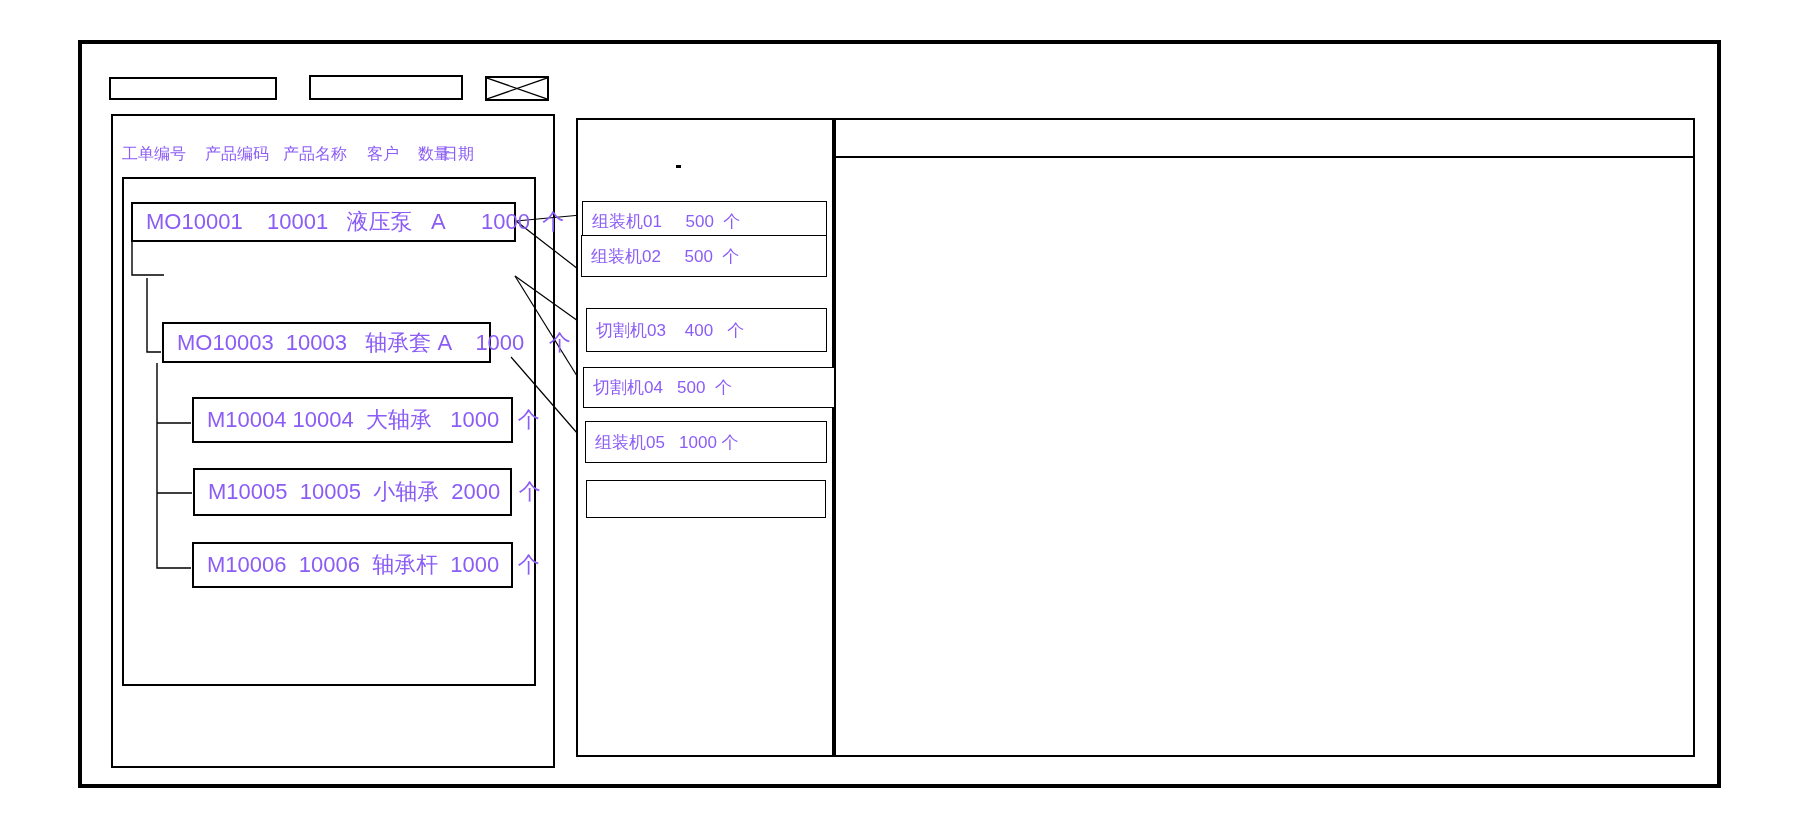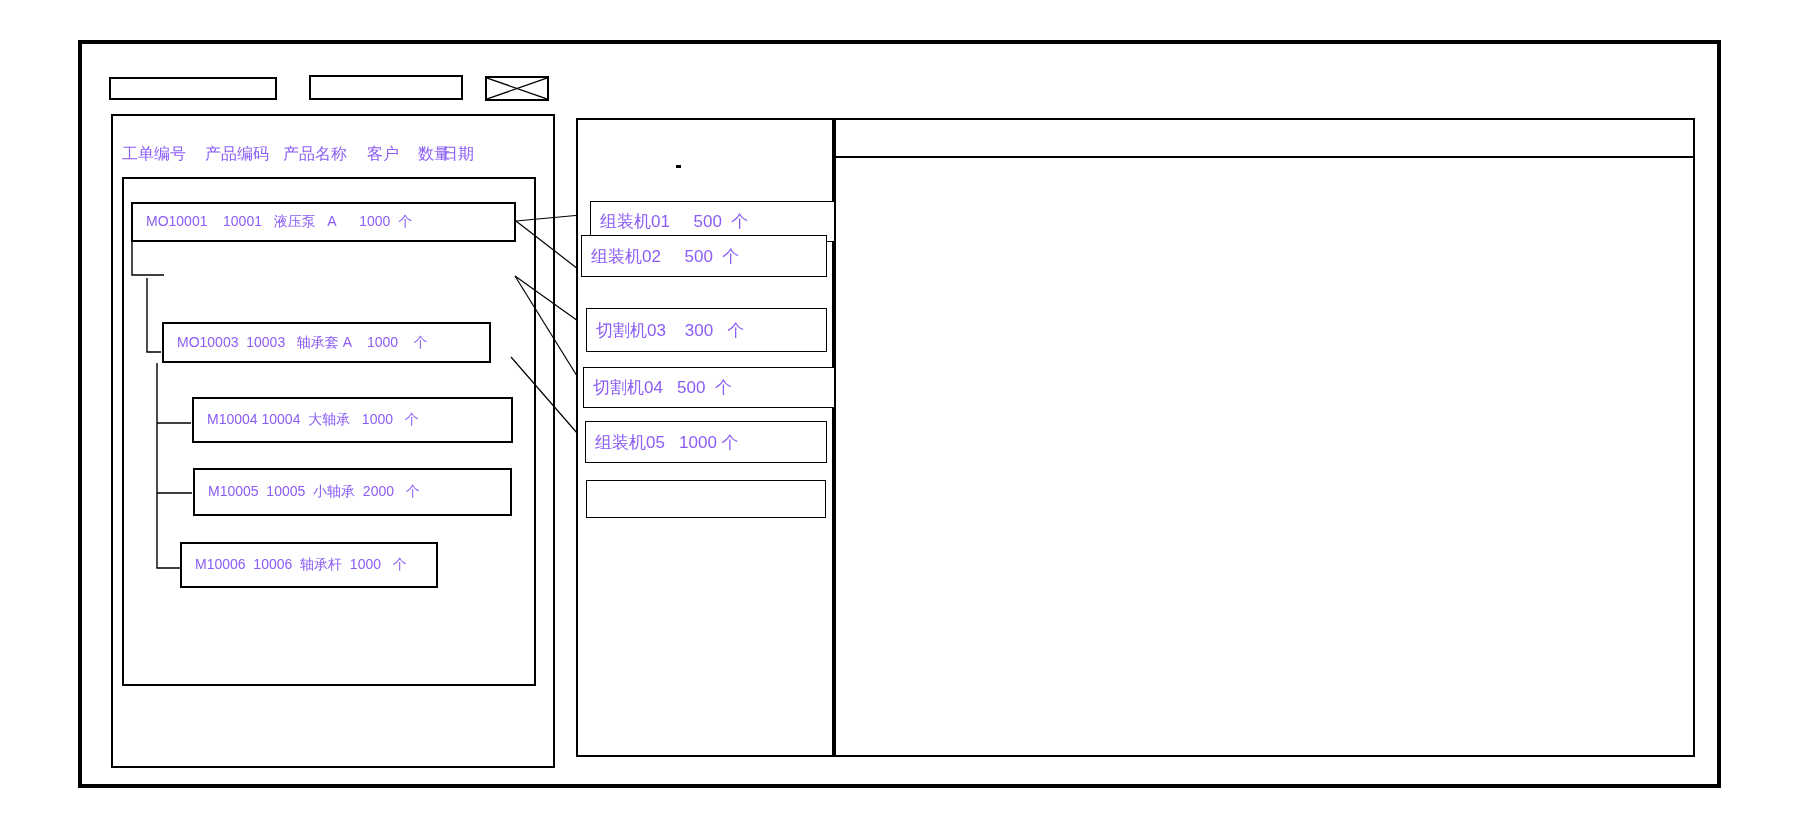--- a/index.html
+++ b/index.html
@@ -7,21 +7,21 @@
     position:relative;width:1819px;height:833px;background:#fff;overflow:hidden;
     font-family:"Liberation Sans","DejaVu Sans",sans-serif;color:#8b5cf6;
   }
   .abs{position:absolute;box-sizing:border-box;}
   .win{border:4px solid #000;background:#fff;}
   .ph{border:2px solid #000;background:#fff;}
   .panel{border:2px solid #000;background:#fff;}
   .treebox{border:2px solid #000;background:#fff;}
   .order-box{
     border:2px solid #000;background:#fff;display:flex;align-items:center;
-    padding-left:13px;font-size:14px;white-space:pre;
+    padding-left:13px;font-size:22px;white-space:pre;
   }
   .machine-box{
     border:1.5px solid #000;background:#fff;display:flex;align-items:center;
     padding-left:9px;font-size:17px;white-space:pre;
   }
   .colhdr{position:absolute;top:144;font-size:16px;white-space:nowrap;font-weight:500;}
   .hline{position:absolute;left:0;right:0;border-top:2px solid #000;height:0;}
   .dot{background:#000;}
   svg.overlay{position:absolute;left:0;top:0;pointer-events:none;}
   .label{white-space:pre;}
@@ -71,35 +71,35 @@
   </div>
   <div class="abs order-box" style="left:162px;top:322px;width:329px;height:41px;">
     <span class="label">MO10003  10003   轴承套 A    1000    个</span>
   </div>
   <div class="abs order-box" style="left:192px;top:397px;width:321px;height:46px;">
     <span class="label">M10004 10004  大轴承   1000   个</span>
   </div>
   <div class="abs order-box" style="left:193px;top:468px;width:319px;height:48px;">
     <span class="label">M10005  10005  小轴承  2000   个</span>
   </div>
-  <div class="abs order-box" style="left:180px;top:542px;width:258px;height:46px;align-items:center;">
+  <div class="abs order-box" style="left:192px;top:542px;width:321px;height:46px;align-items:center;">
     <span class="label">M10006  10006  轴承杆  1000   个</span>
   </div>
 
   <div class="abs panel" style="left:576px;top:118px;width:258px;height:639px;"></div>
   <div class="abs dot" style="left:676px;top:165px;width:5px;height:3px;"></div>
 
-  <div class="abs machine-box" style="left:582px;top:201px;width:245px;height:41px;margin-left:8px;">
+  <div class="abs machine-box" style="left:582px;top:201px;width:245px;height:41px;">
     <span class="label">组装机01     500  个</span>
   </div>
   <div class="abs machine-box" style="left:581px;top:235px;width:246px;height:42px;">
     <span class="label">组装机02     500  个</span>
   </div>
   <div class="abs machine-box" style="left:586px;top:308px;width:241px;height:44px;">
-    <span class="label">切割机03    300   个</span>
+    <span class="label">切割机03    400   个</span>
   </div>
   <div class="abs machine-box" style="left:583px;top:367px;width:263px;height:41px;">
     <span class="label">切割机04   500  个</span>
   </div>
   <div class="abs machine-box" style="left:585px;top:421px;width:242px;height:42px;">
     <span class="label">组装机05   1000 个</span>
   </div>
   <div class="abs machine-box" style="left:586px;top:480px;width:240px;height:38px;">
     <span class="label"></span>
   </div>

